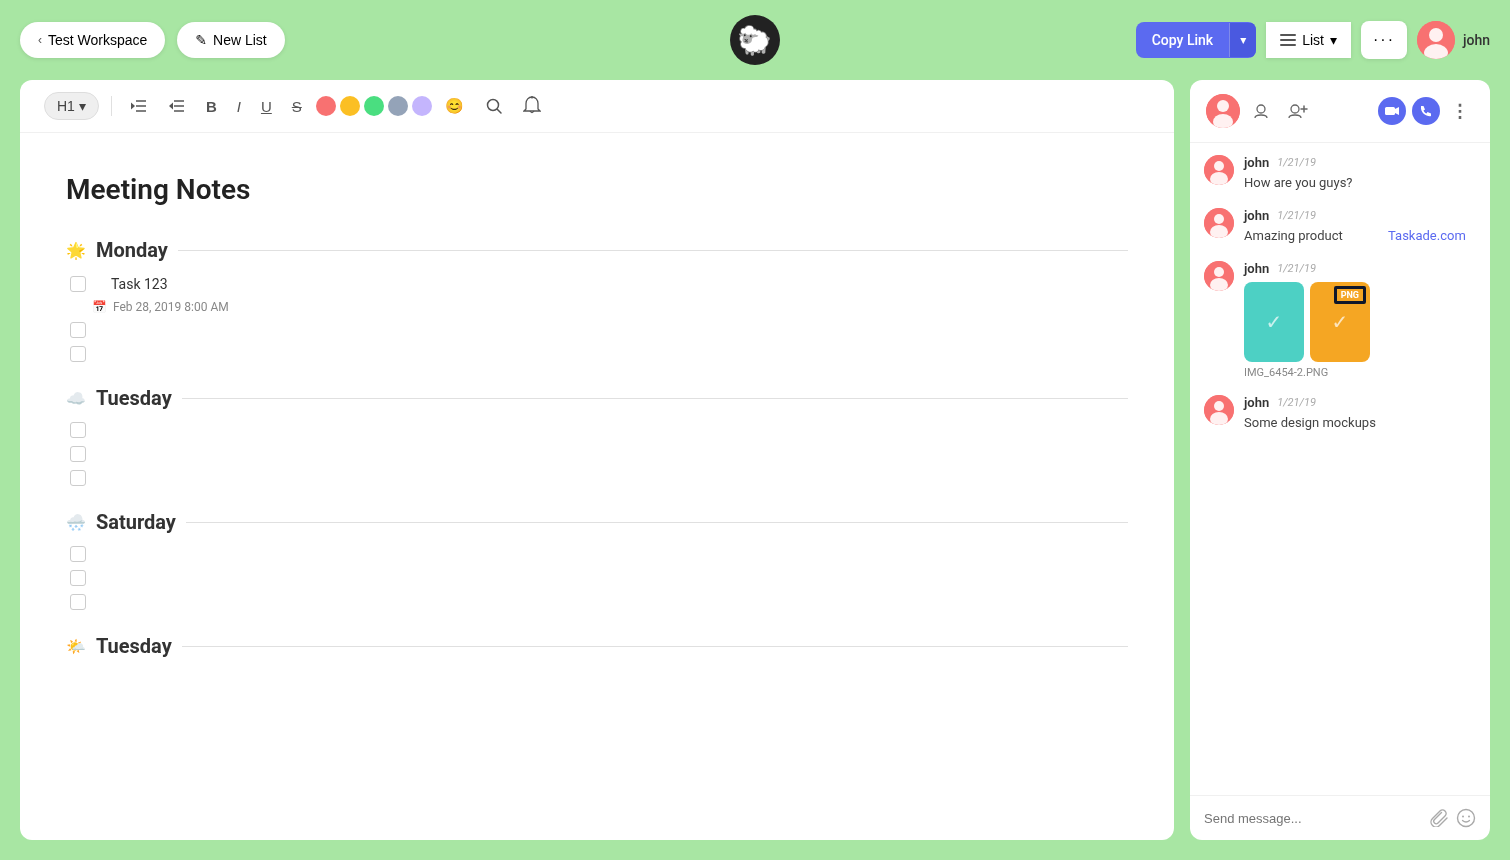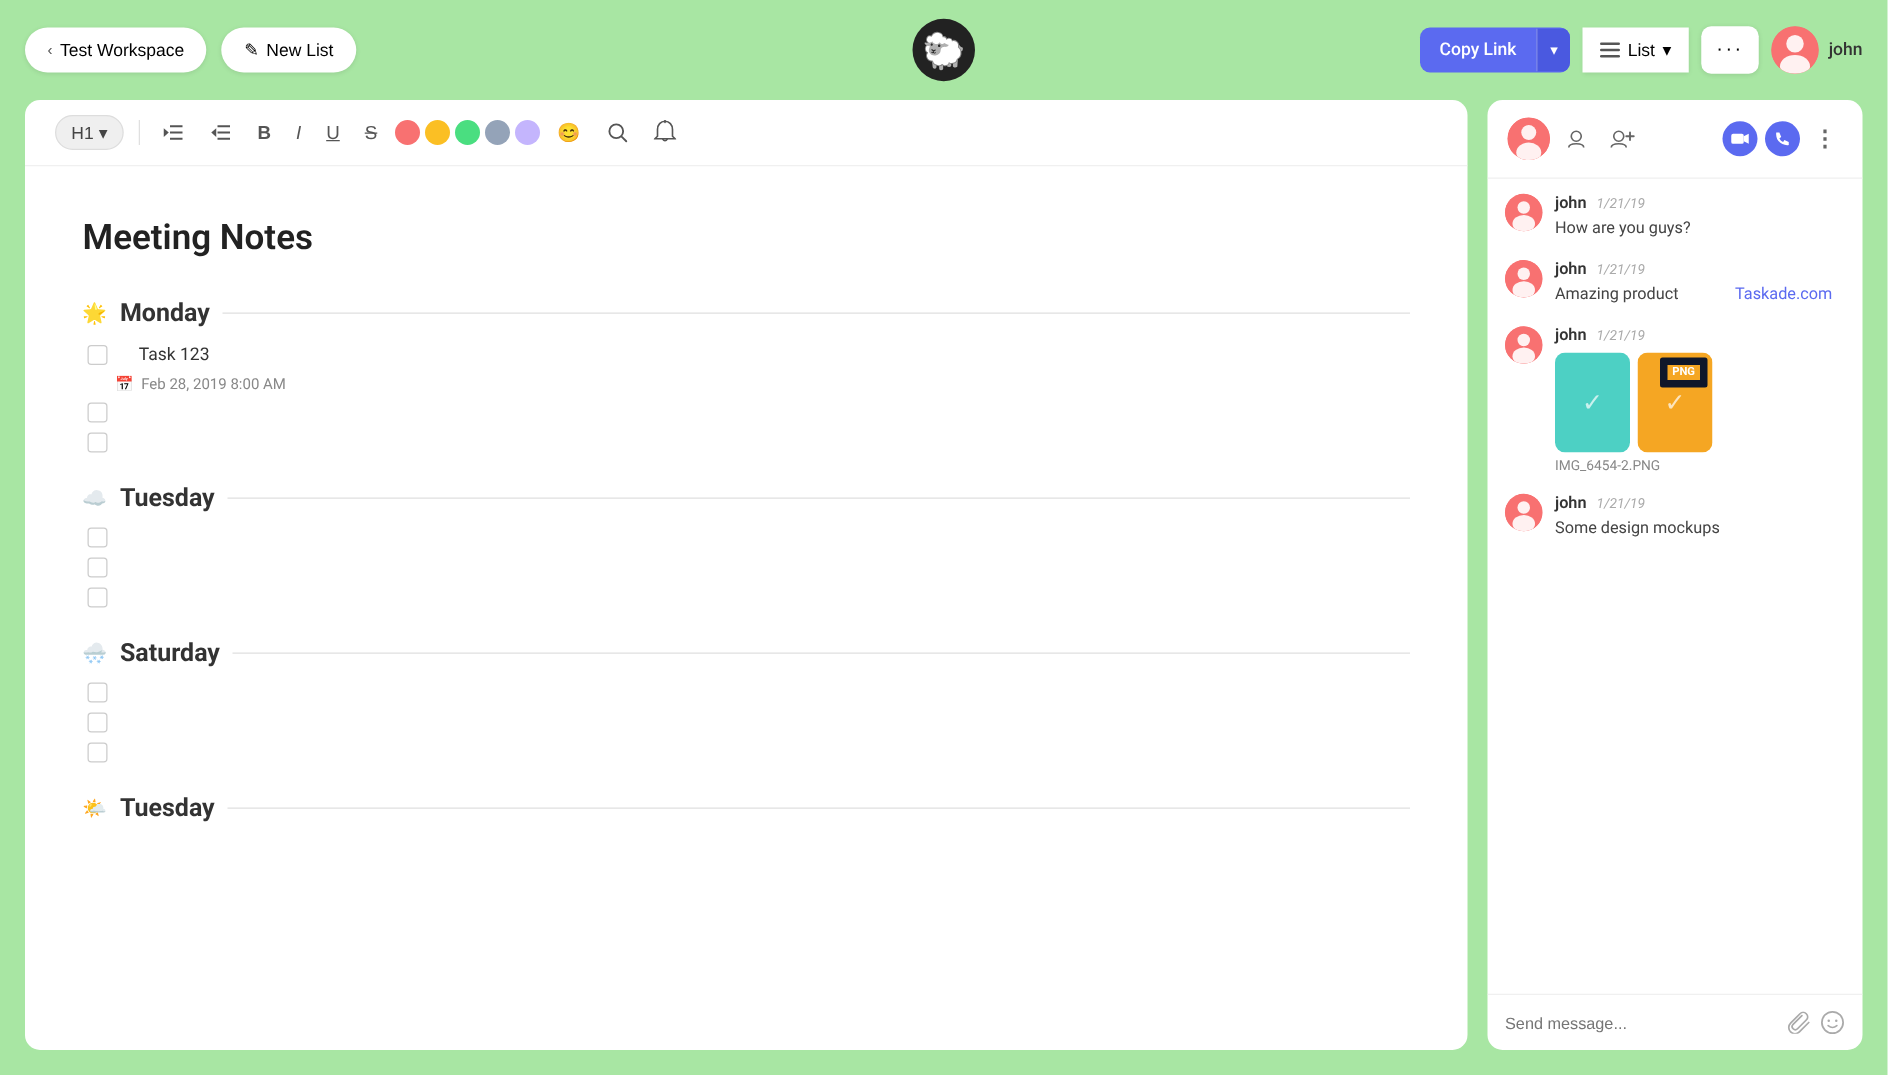--- a/index.html
+++ b/index.html
@@ -445,21 +445,21 @@
       display: flex;
       align-items: center;
       justify-content: center;
       position: relative;
     }
     .png-badge {
       position: absolute;
       top: 4px;
       right: 4px;
       background: #f5a623;
-      border: 6px solid #0f172a;
+      border: 3px solid #0f172a;
       color: white;
       font-size: 9px;
       font-weight: bold;
       padding: 1px 4px;
       border-radius: 2px;
     }
     .img-checkmark {
       font-size: 20px;
       color: white;
       opacity: 0.7;

